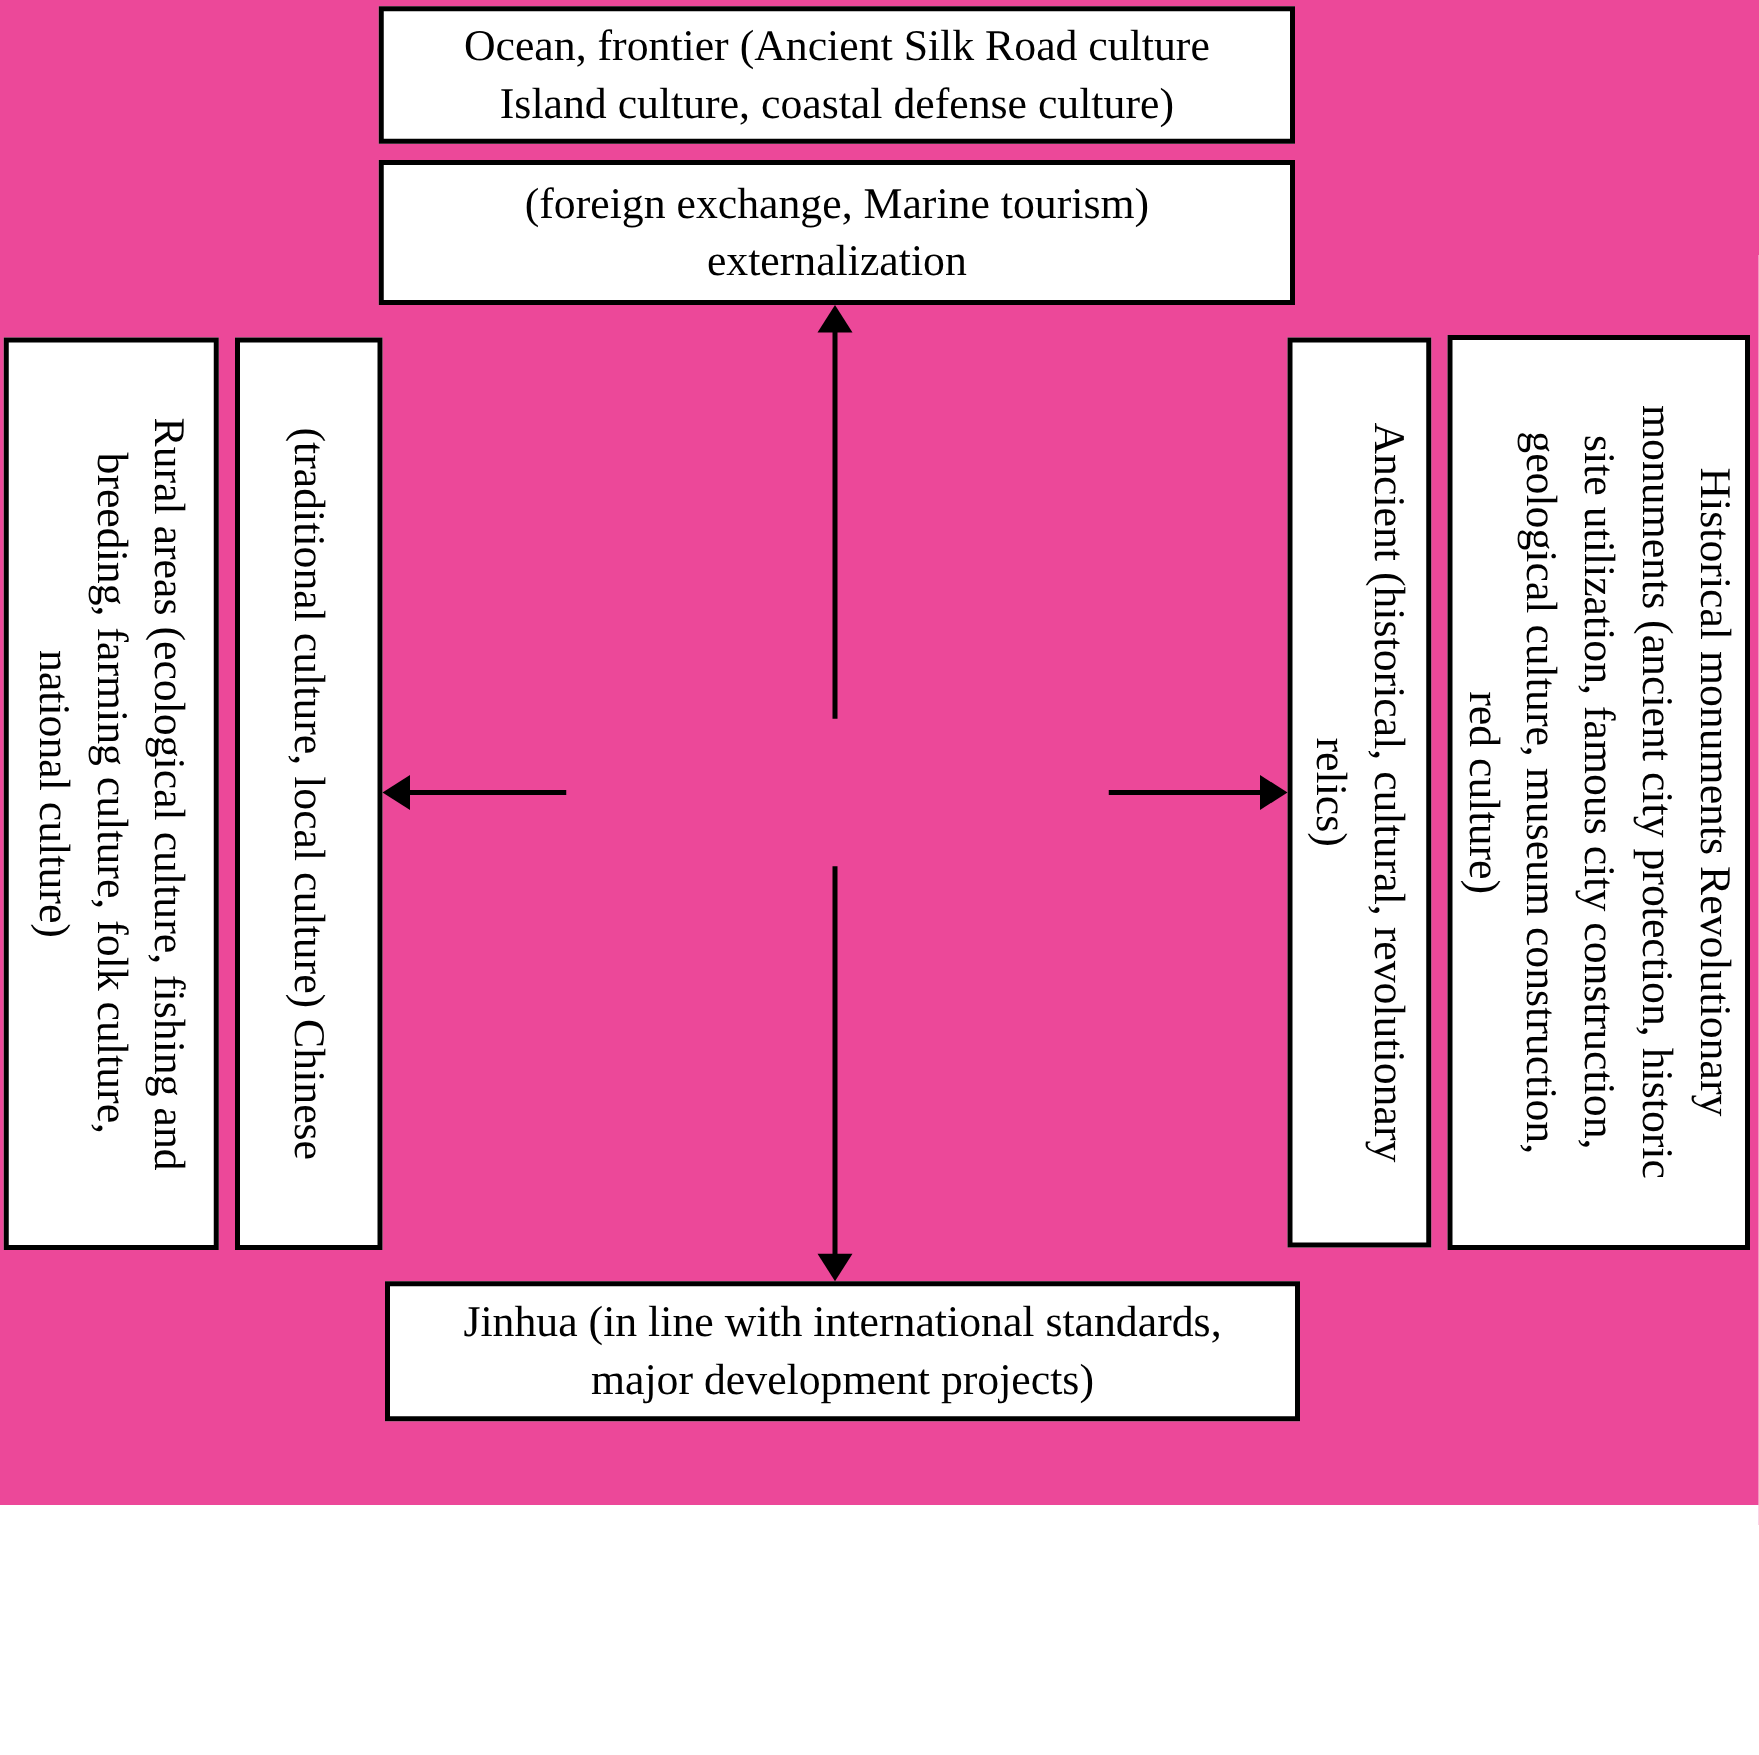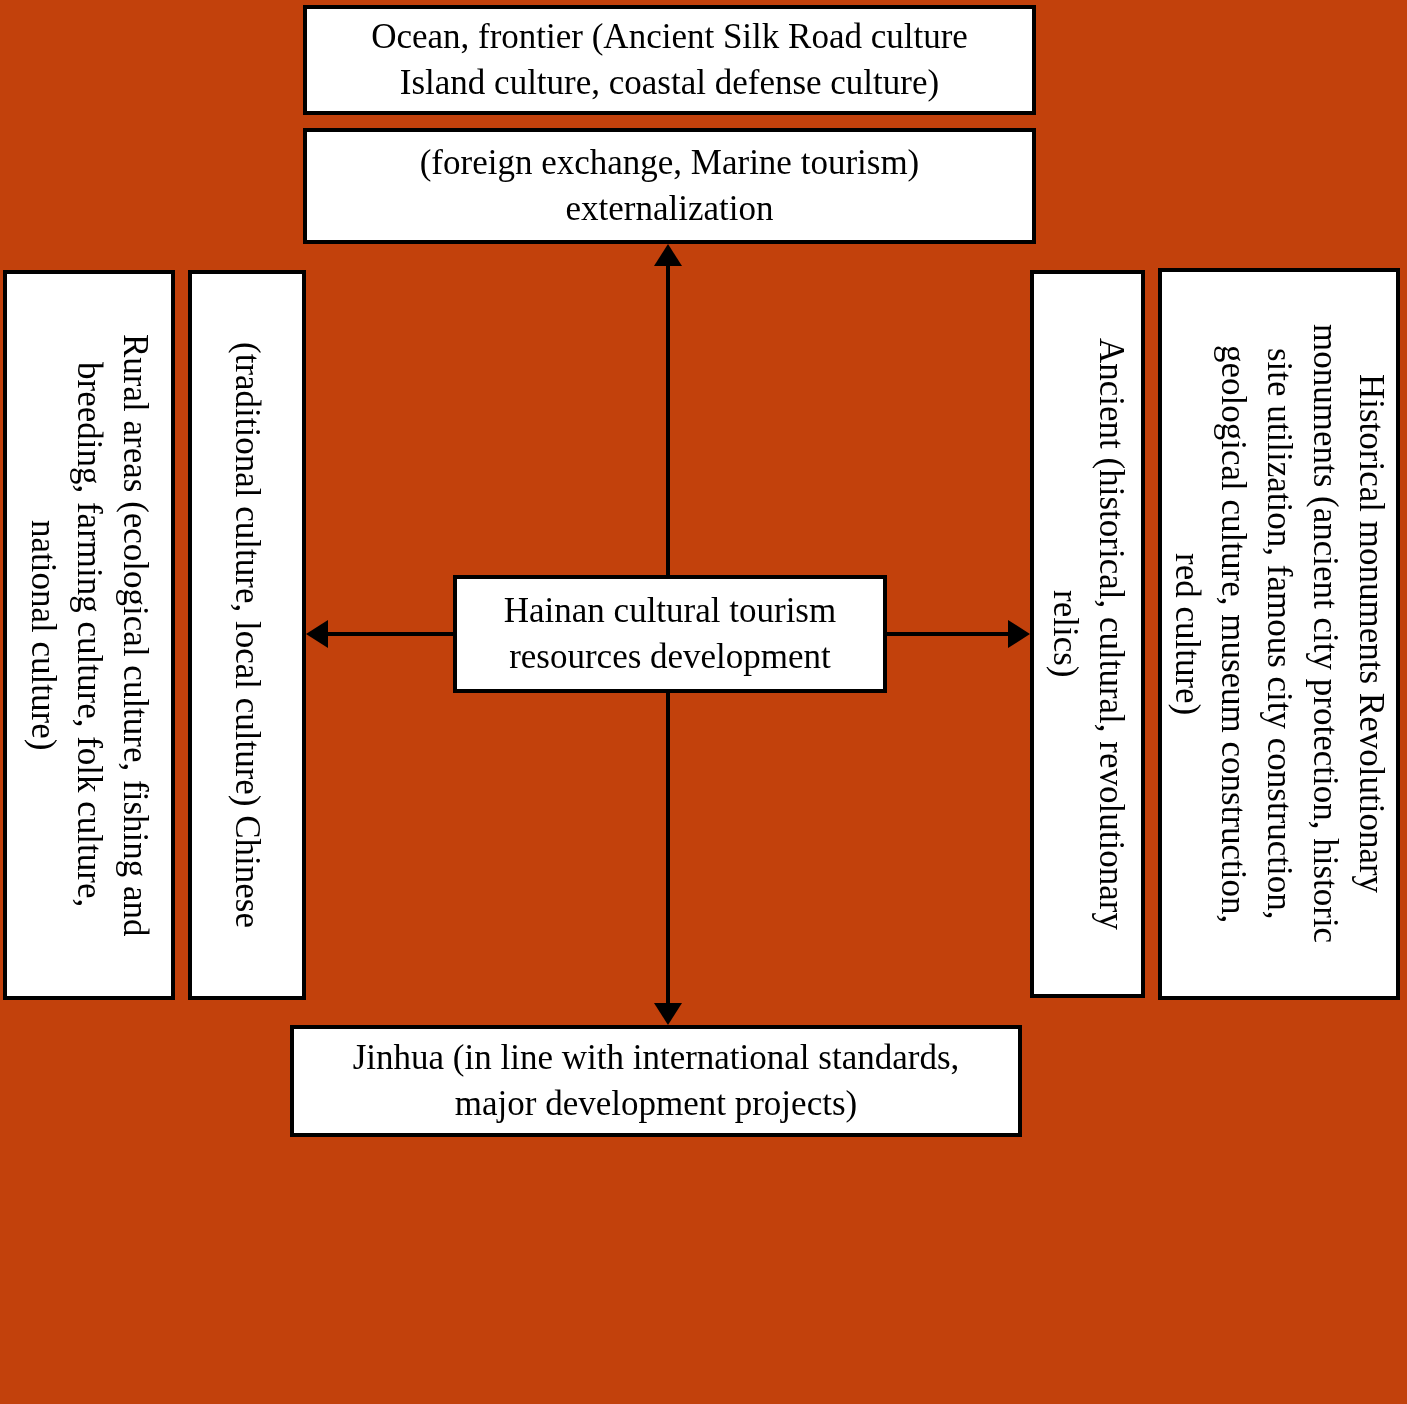--- a/index.html
+++ b/index.html
@@ -1,21 +1,21 @@
 <!DOCTYPE html>
 <html><head>
 <meta charset="utf-8">
 <title>Diagram</title>
 <style>
   html, body { margin: 0; padding: 0; background: #ffffff; }
   #canvas {
     position: relative;
     width: 1407px;
-    height: 1404px;
-    background: #c2410c;
+    height: 1204px;
+    background: #ec4899;
     font-family: "Liberation Serif", "DejaVu Serif", serif;
     color: #000000;
     font-size: 35px;
     line-height: 1.32;
     text-decoration: underline;
   }
   .box {
     position: absolute;
     border: 4px solid #000000;
     background: #ffffff;
@@ -38,21 +38,21 @@
     padding: 4px 2px;
   }
   
   .top-outer    { left: 303px;  top: 5px;    width: 733px; height: 110px; }
   .top-inner    { left: 303px;  top: 128px;  width: 733px; height: 116px; }
   .left-outer   { left: 3px;    top: 270px;  width: 172px; height: 730px; }
   .left-inner   { left: 188px;  top: 270px;  width: 118px; height: 730px; }
   .right-inner  { left: 1030px; top: 270px;  width: 115px; height: 728px; }
   .right-outer  { left: 1158px; top: 268px;  width: 242px; height: 732px; }
   .center-box   { left: 453px;  top: 575px;  width: 434px; height: 118px; }
-  .bottom-inner { left: 290px;  top: 1025px; width: 732px; height: 112px; }
+  .bottom-inner { left: 308px;  top: 1025px; width: 732px; height: 112px; }
   .bottom-outer { left: 305px;  top: 1155px; width: 732px; height: 244px; }
 
   
   .aline { position: absolute; background: #000000; }
   .ahead { position: absolute; width: 0; height: 0; }
   .line-up    { left: 666px; top: 262px;  width: 4px;   height: 313px; }
   .head-up    { left: 654px; top: 244px;
                 border-left: 14px solid transparent; border-right: 14px solid transparent;
                 border-bottom: 22px solid #000000; }
   .line-down  { left: 666px; top: 693px;  width: 4px;   height: 312px; }
@@ -86,24 +86,20 @@
   <div class="box left-outer">
     <span class="vlabel">Rural areas (ecological culture, fishing and
 breeding, farming culture, folk culture,
 national culture)</span>
   </div>
 
   <div class="box left-inner">
     <span class="vlabel">(traditional culture, local culture) Chinese</span>
   </div>
 
-  <div class="box center-box">
-    <span class="label">Hainan cultural tourism
-resources development</span>
-  </div>
 
   <div class="box right-inner">
     <span class="vlabel">Ancient (historical, cultural, revolutionary
 relics)</span>
   </div>
 
   <div class="box right-outer">
     <span class="vlabel">Historical monuments Revolutionary
 monuments (ancient city protection, historic
 site utilization, famous city construction,

